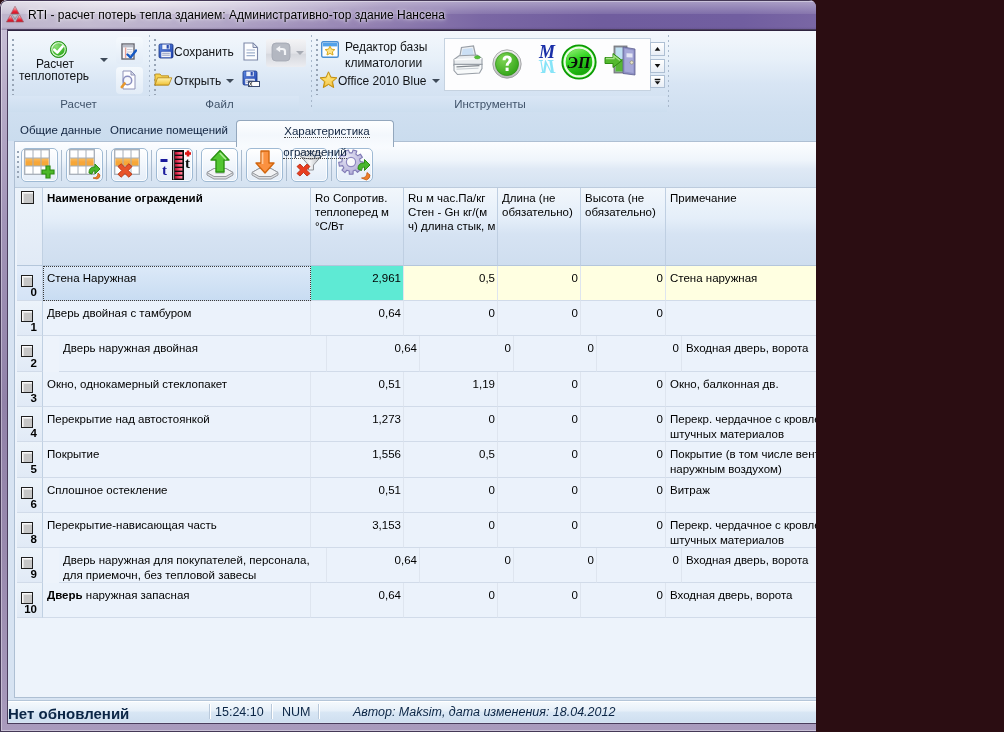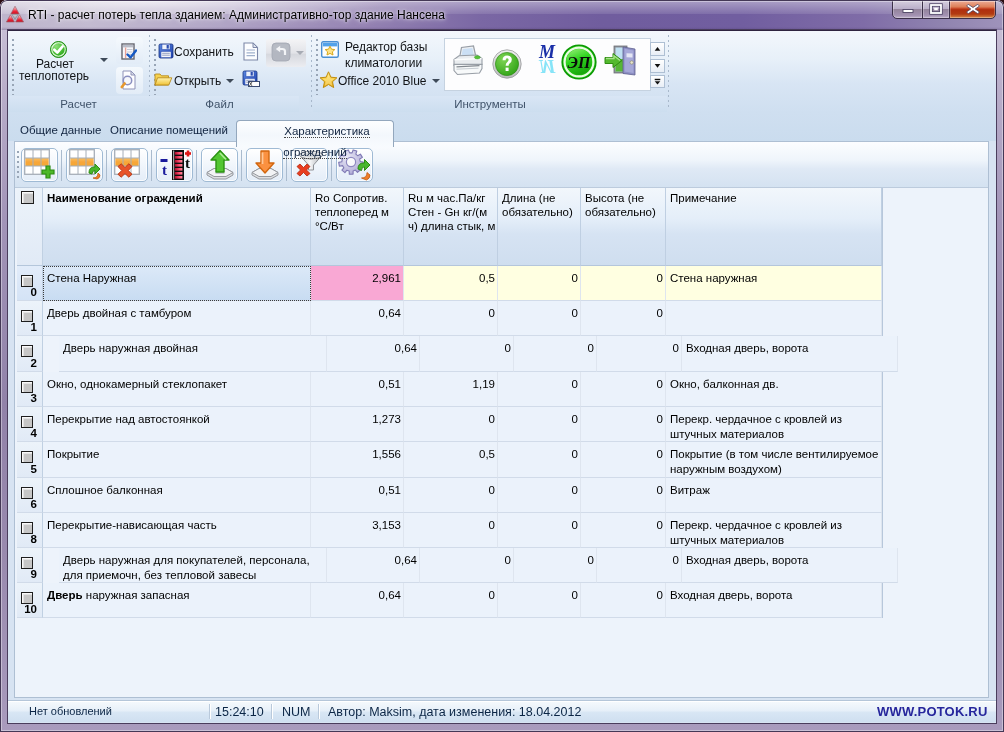--- a/index.html
+++ b/index.html
@@ -1,18 +1,18 @@
 <!DOCTYPE html>
 <html><head><meta charset="utf-8">
 <style>
 * { margin:0; padding:0; box-sizing:border-box; }
 html,body { width:1004px; height:732px; overflow:hidden; }
 body { font-family:"Liberation Sans", sans-serif; background:#2b0d12; font-size:12px; }
 .abs { position:absolute; }
-#win { position:absolute; left:0; top:0; width:1004px; height:732px; border-radius:7px 7px 0 0; overflow:hidden;
+#win { position:absolute; left:0; top:0; width:816px; height:732px; border-radius:7px 7px 0 0; overflow:hidden;
   background:linear-gradient(180deg,#cec6da 0%, #b9aeca 12%, #a294b8 30%, #9182a9 55%, #9889ae 75%, #a99bbd 100%);padding-left:32px; }
 #glasstop { position:absolute; left:0; top:0; width:1004px; height:30px;
   background:linear-gradient(90deg,#beb5cc 0%, #c3bbd1 9%, #b1a5c6 22%, #9583b3 36%, #7a67a4 48%, #705d9e 60%, #715ea0 74%, #7f6ca7 86%, #9084b0 94%, #9f93bb 100%); }
 #glasstop:after { content:""; position:absolute; left:0; top:0; right:0; height:14px;
   background:radial-gradient(ellipse 340px 26px at 150px 2px, rgba(255,255,255,0.55), rgba(255,255,255,0) 70%),
              linear-gradient(180deg,rgba(255,255,255,0.42),rgba(255,255,255,0.10)); }
 #glasstop:before { content:""; position:absolute; left:0; bottom:0; right:0; height:3px;
   background:linear-gradient(180deg, rgba(60,40,90,0) , rgba(60,40,90,0.25)); }
 #win:before { content:""; position:absolute; left:0; top:0; width:1004px; height:732px; border-radius:7px 7px 0 0;
   box-shadow:inset 0 0 0 1px #443856, inset 0 0 0 2px rgba(255,255,255,0.38); z-index:50; pointer-events:none; }
@@ -465,21 +465,21 @@
 <div class="hcell" style="width:83px;flex:none;">Длина (не обязательно)</div>
 <div class="hcell" style="width:85px;flex:none;">Высота (не обязательно)</div>
 <div class="hcell" style="width:216px;flex:none;">Примечание</div>
 </div>
 <div class="row" style="height:35px;">
 <div class="cell cbc" style="width:26px;flex:none;background:linear-gradient(180deg,#e2ecfa,#d4e3f6);">
               <div class="cbx"></div>
               <div class="rn">0</div>
             </div>
 <div class="cell" style="width:268px;flex:none;background:linear-gradient(180deg,#dcE9f8,#c8dcf2);outline:1px dotted #3a3a3a;outline-offset:-1px;">Стена Наружная</div>
-<div class="cell num" style="width:93px;flex:none;background:#f9a8d4;text-align:right;">2,961</div>
+<div class="cell num" style="width:93px;flex:none;background:#5eead4;text-align:right;">2,961</div>
 <div class="cell num" style="width:94px;flex:none;background:#ffffe1;">0,5</div>
 <div class="cell num" style="width:83px;flex:none;background:#ffffe1;">0</div>
 <div class="cell num" style="width:85px;flex:none;background:#ffffe1;">0</div>
 <div class="cell " style="width:216px;flex:none;background:#ffffe1;">Стена наружная</div>
 </div>
 <div class="row" style="height:35px;">
 <div class="cell cbc" style="width:26px;flex:none;">
               <div class="cbx"></div>
               <div class="rn">1</div>
             </div>
@@ -536,21 +536,21 @@
 <div class="cell num" style="width:94px;flex:none;">0,5</div>
 <div class="cell num" style="width:83px;flex:none;">0</div>
 <div class="cell num" style="width:85px;flex:none;">0</div>
 <div class="cell " style="width:216px;flex:none;">Покрытие (в том числе вентилируемое наружным воздухом)</div>
 </div>
 <div class="row" style="height:35px;">
 <div class="cell cbc" style="width:26px;flex:none;">
               <div class="cbx"></div>
               <div class="rn">6</div>
             </div>
-<div class="cell" style="width:268px;flex:none;">Сплошное балконная</div>
+<div class="cell" style="width:268px;flex:none;">Сплошное остекление</div>
 <div class="cell num" style="width:93px;flex:none;">0,51</div>
 <div class="cell num" style="width:94px;flex:none;">0</div>
 <div class="cell num" style="width:83px;flex:none;">0</div>
 <div class="cell num" style="width:85px;flex:none;">0</div>
 <div class="cell " style="width:216px;flex:none;">Витраж</div>
 </div>
 <div class="row" style="height:35px;">
 <div class="cell cbc" style="width:26px;flex:none;">
               <div class="cbx"></div>
               <div class="rn">8</div>
@@ -582,23 +582,23 @@
 <div class="cell" style="width:268px;flex:none;"><b>Дверь</b> наружная запасная</div>
 <div class="cell num" style="width:93px;flex:none;">0,64</div>
 <div class="cell num" style="width:94px;flex:none;">0</div>
 <div class="cell num" style="width:83px;flex:none;">0</div>
 <div class="cell num" style="width:85px;flex:none;">0</div>
 <div class="cell " style="width:216px;flex:none;">Входная дверь, ворота</div>
 </div>
 </div>
 </div>
 <div id="status">
-<span class="abs" style="left:21px;top:4px;font-weight:normal;font-size:11px;">Нет обновлений</span>
+<span class="abs" style="left:0;top:4px;font-weight:bold;font-size:15px;">Нет обновлений</span>
 <div class="ssep" style="left:201px;"></div>
 <span class="abs" style="left:207px;top:4px;font-size:12.5px;">15:24:10</span>
 <div class="ssep" style="left:263px;"></div>
 <span class="abs" style="left:274px;top:4px;font-size:12.5px;">NUM</span>
 <div class="ssep" style="left:310px;"></div>
-<span class="abs" style="left:320px;top:4px;font-size:12.5px;">Автор: Maksim, дата изменения: 18.04.2012</span>
+<span class="abs" style="left:345px;top:4px;font-size:12.5px;font-style:italic;">Автор: Maksim, дата изменения: 18.04.2012</span>
 <span class="abs" style="left:869px;top:3px;font-weight:bold;color:#26269c;font-size:13px;letter-spacing:0.2px;">WWW.POTOK.RU</span>
 </div>
 </div>
 </div>
 
 </body></html>

